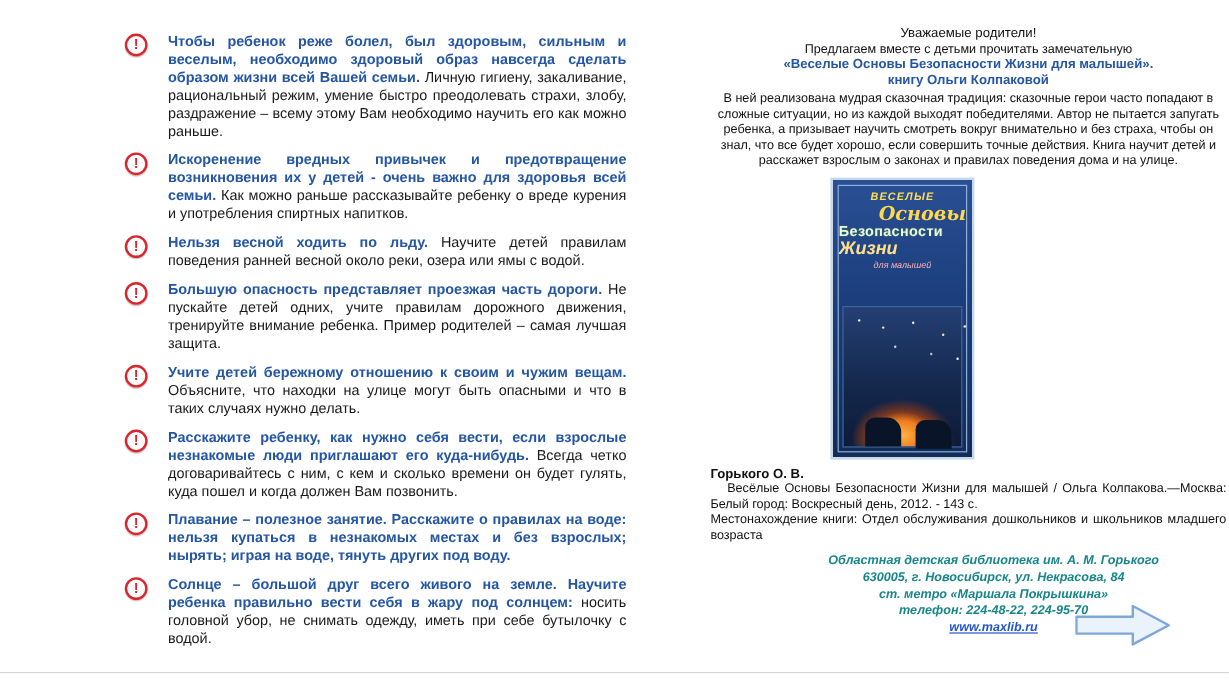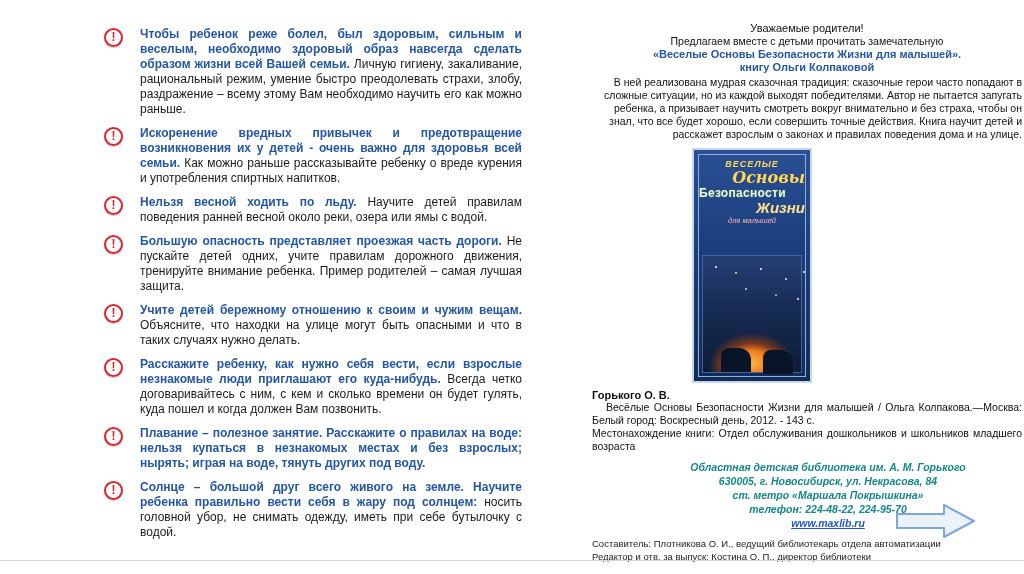--- a/index.html
+++ b/index.html
@@ -20,34 +20,34 @@
     box-shadow:0 1px 1px rgba(0,0,0,0.25);
   }
   .tip-text { margin:0; width:382px; font-size:12px; line-height:15px; text-align:justify; color:#1a1a1a; }
   .lead { color:#2456a4; font-weight:bold; }
 
   
   .right-col { position:absolute; left:592px; top:22px; width:430px; }
   .c-line { text-align:center; font-size:10.5px; line-height:13px; color:#111; }
   .c-line.heading { font-size:11px; }
   .c-line.blue { color:#2456a4; font-weight:bold; font-size:11px; }
-  .intro-body { margin:2px 0 0 0; font-size:10.5px; line-height:13px; text-align:right; color:#111; }
+  .intro-body { margin:2px 0 0 0; font-size:10.5px; line-height:13px; text-align:center; color:#111; }
 
   
   .cover {
     width:120px; height:235px; margin:7px 0 6px 100px; box-sizing:border-box;
     border:2px solid #c7d7ea;
     background:linear-gradient(180deg,#2a4f94 0%,#1d3f7e 40%,#122c57 100%);
     padding:4px; position:relative;
   }
   .cover-frame { height:100%; box-sizing:border-box; border:1px solid #8fb0d8; padding-top:4px; position:relative; overflow:hidden; }
   .ct1 { color:#ffdd55; font-size:9px; font-weight:bold; font-style:italic; letter-spacing:1px; text-align:center; }
   .ct2 { color:#ffd94d; font-size:16px; font-weight:bold; font-style:italic; text-align:right; line-height:17px; font-family:"DejaVu Serif", serif; }
   .ct3 { color:#eef7e4; font-size:12px; font-weight:bold; text-align:left; line-height:14px; letter-spacing:0.3px; text-shadow:0 0 2px #2f7a4a; }
-  .ct4 { color:#ffe08a; font-size:15px; font-weight:bold; font-style:italic; text-align:right; line-height:16px; }
+  .ct4 { color:#ffe08a; font-size:15px; font-weight:bold; font-style:italic; text-align:left; line-height:16px; }
   .ct5 { color:#ffb3b3; font-size:7.5px; font-style:italic; text-align:center; }
   .cover-art {
     position:absolute; left:3px; right:3px; bottom:3px; height:116px;
     border:1px solid #40639c;
     background:
       radial-gradient(ellipse 42px 30px at 50% 92%, #ffb347 0%, #f07c1f 40%, rgba(150,60,20,0.75) 65%, rgba(30,30,60,0) 100%),
       radial-gradient(ellipse 64px 46px at 50% 100%, rgba(255,140,40,0.5), rgba(0,0,0,0) 70%),
       linear-gradient(180deg,#243f74 0%,#15294e 55%,#0d1b36 100%);
   }
   .cover-art::before {
@@ -149,24 +149,20 @@
     <p class="bib-text">Местонахождение книги: Отдел обслуживания дошкольников и школьников младшего возраста</p>
 
     <div class="library">
       <div>Областная детская библиотека им. А. М. Горького</div>
       <div>630005, г. Новосибирск, ул. Некрасова, 84</div>
       <div>ст. метро «Маршала Покрышкина»</div>
       <div>телефон: 224-48-22, 224-95-70</div>
       <a class="site" href="#">www.maxlib.ru</a>
     </div>
 
-    <div class="credits">
-      <div>Составитель: Плотникова О. И., ведущий библиотекарь отдела автоматизации</div>
-      <div>Редактор и отв. за выпуск: Костина О. П., директор библиотеки</div>
-    </div>
 
   </div>
 
   <div class="arrow">
     <svg width="80" height="36" viewBox="0 0 80 36" aria-hidden="true">
       <polygon points="1,11 48,11 48,2 78,18 48,34 48,25 1,25" fill="#eaf2fb" stroke="#7ea6d9" stroke-width="2" stroke-linejoin="round"></polygon>
     </svg>
   </div>
 
   <div class="bottom-edge"></div>

